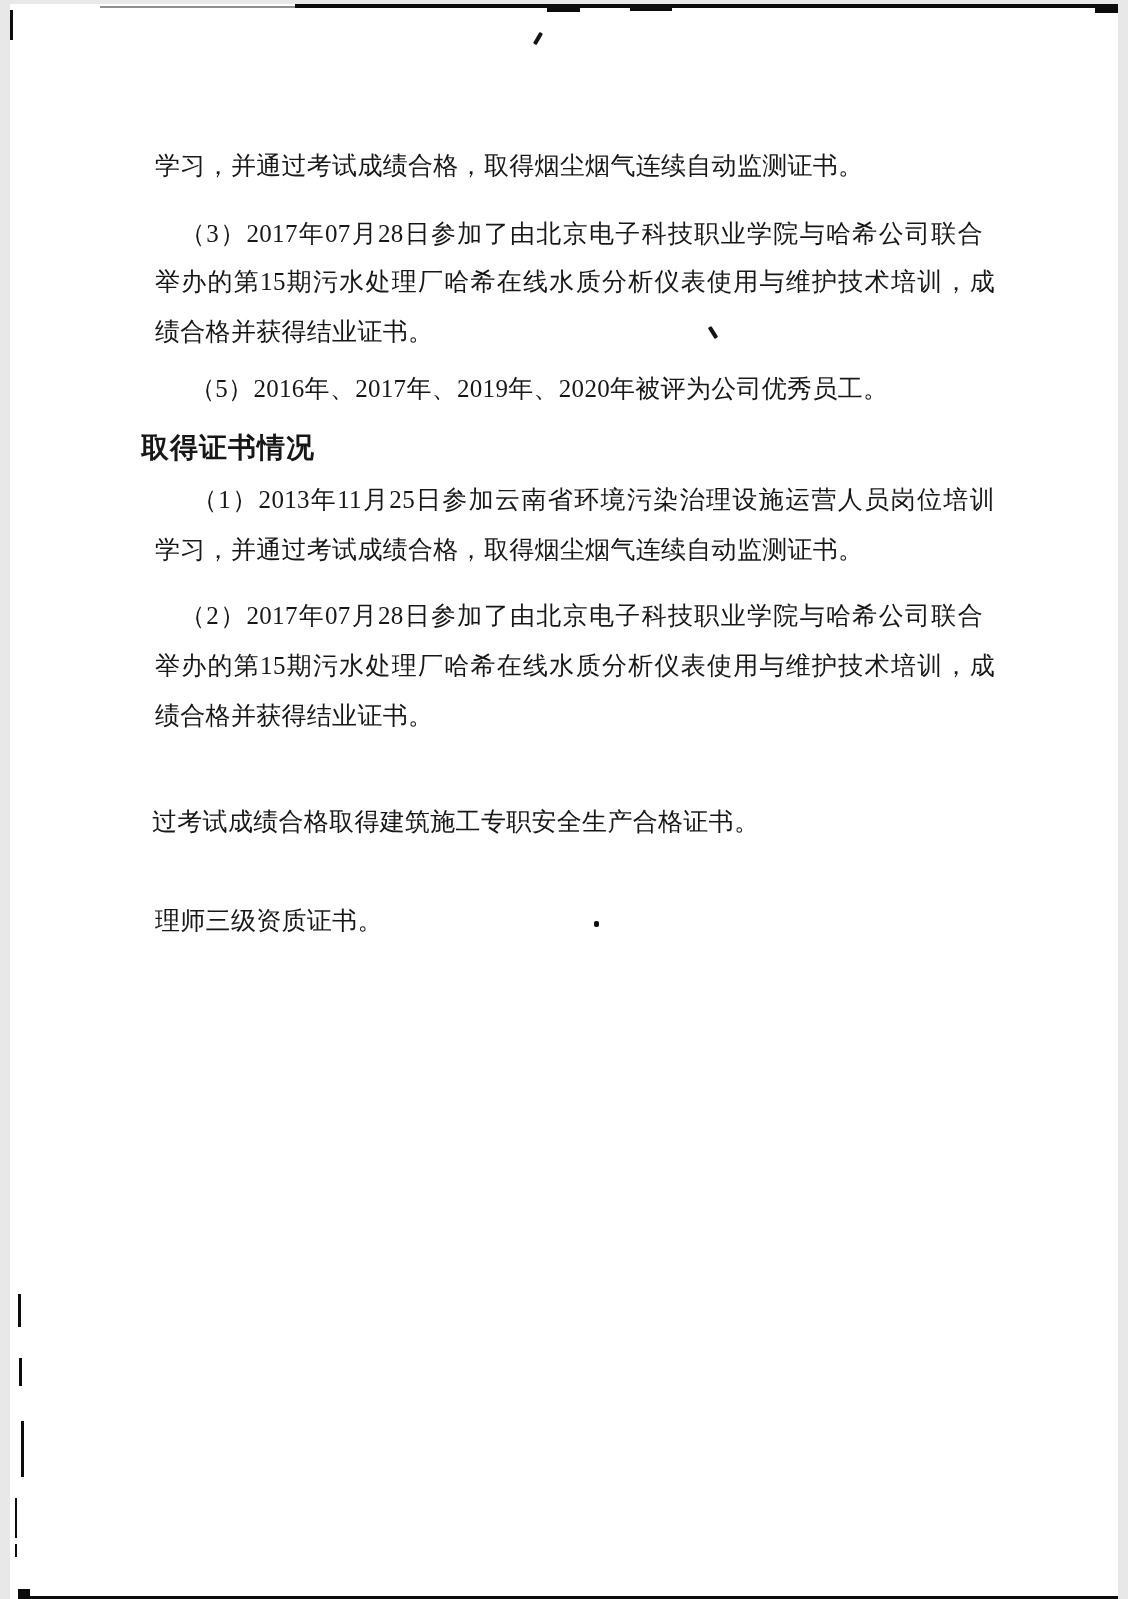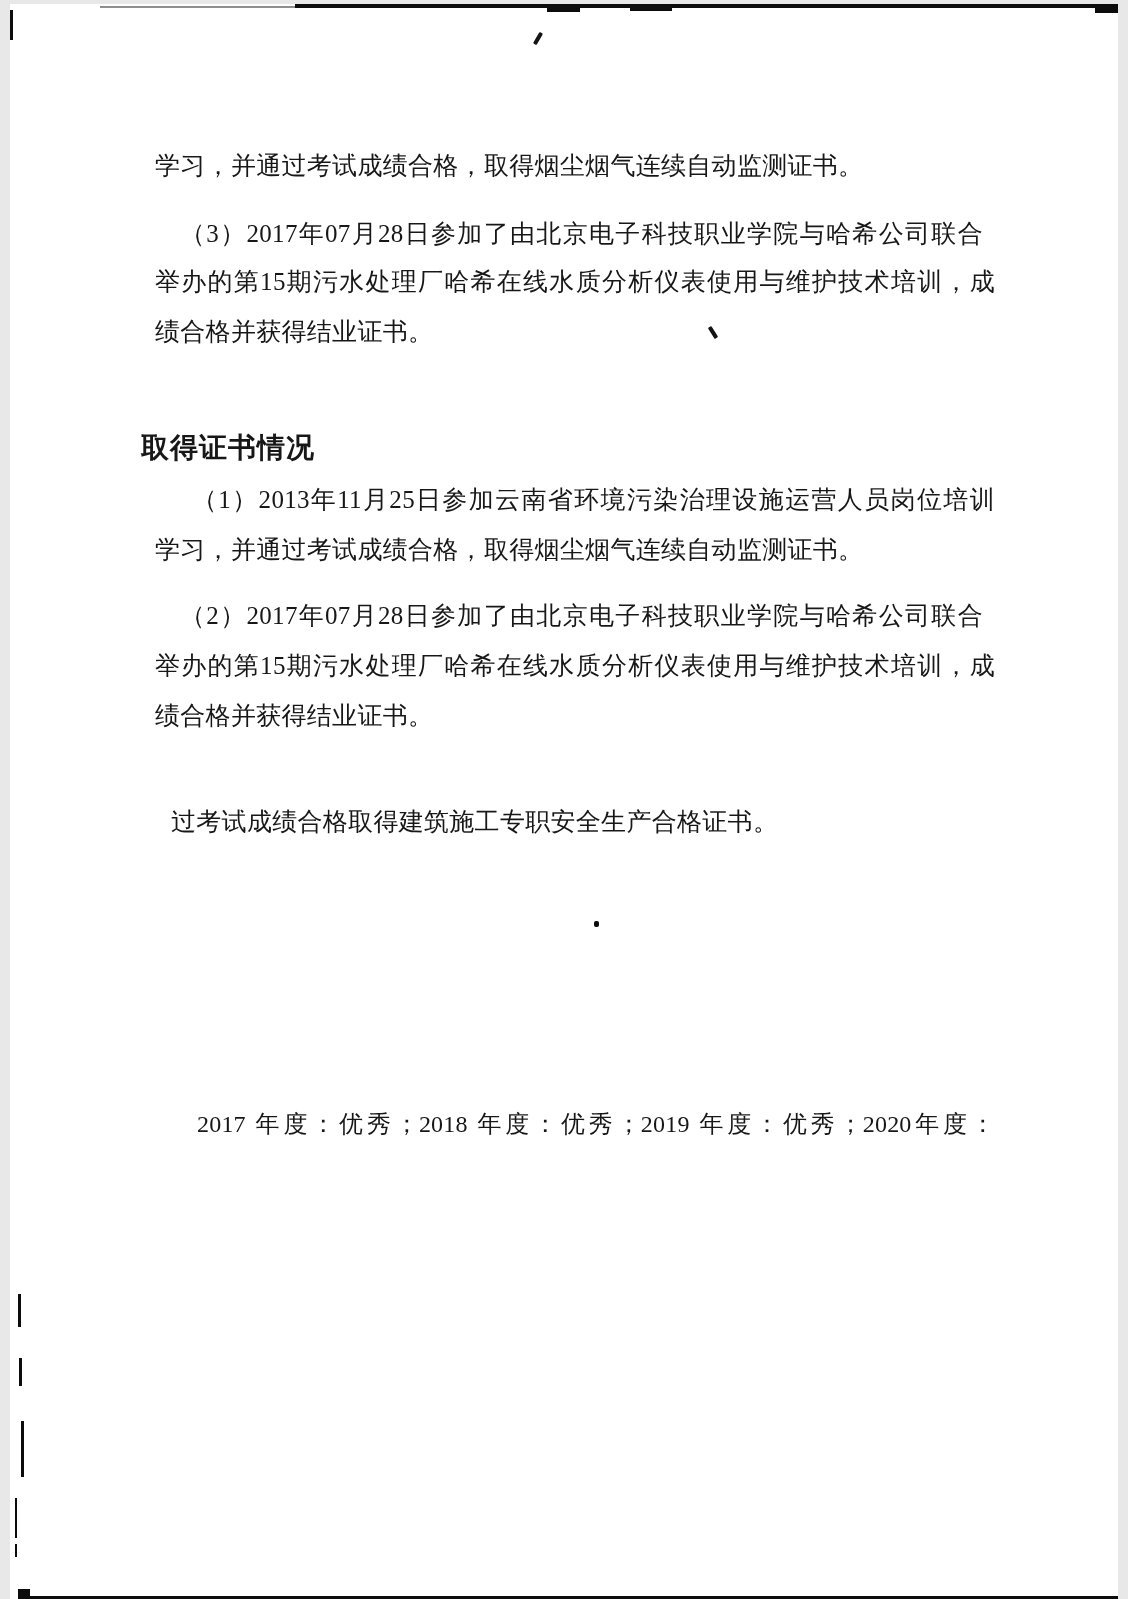--- a/index.html
+++ b/index.html
@@ -48,35 +48,36 @@
 <body>
 
 <div class="page">
 
   <div class="ln" style="left:145px;top:146px;">学习，并通过考试成绩合格，取得烟尘烟气连续自动监测证书。</div>
 
   <div class="ln just" style="left:170px;top:214px;width:803px;">（3）2017年07月28日参加了由北京电子科技职业学院与哈希公司联合</div>
   <div class="ln just" style="left:145px;top:262px;width:840px;">举办的第15期污水处理厂哈希在线水质分析仪表使用与维护技术培训，成</div>
   <div class="ln" style="left:145px;top:312px;">绩合格并获得结业证书。</div>
 
+  <div class="ln" style="left:180px;top:369px;">（5）2016年、2017年、2019年、2020年被评为公司优秀员工。</div>
 
   <div class="ln hd" style="left:131px;top:427px;">取得证书情况</div>
 
   <div class="ln just" style="left:182px;top:480px;width:803px;">（1）2013年11月25日参加云南省环境污染治理设施运营人员岗位培训</div>
   <div class="ln" style="left:145px;top:530px;">学习，并通过考试成绩合格，取得烟尘烟气连续自动监测证书。</div>
 
   <div class="ln just" style="left:170px;top:596px;width:803px;">（2）2017年07月28日参加了由北京电子科技职业学院与哈希公司联合</div>
   <div class="ln just" style="left:145px;top:646px;width:840px;">举办的第15期污水处理厂哈希在线水质分析仪表使用与维护技术培训，成</div>
   <div class="ln" style="left:145px;top:696px;">绩合格并获得结业证书。</div>
 
-  <div class="ln" style="left:161px;top:802px;">过考试成绩合格取得建筑施工专职安全生产合格证书。</div>
+  <div class="ln" style="left:142px;top:802px;">过考试成绩合格取得建筑施工专职安全生产合格证书。</div>
+
+  <div class="ln" style="left:145px;top:901px;">理师三级资质证书。</div>
 
 
-
-  <div class="ln just tight" style="left:187px;top:1104px;width:798px;">2017 年度：优秀；2018 年度：优秀；2019 年度：优秀；2020年度：</div>
 
   <div class="art-gray" style="left:90px;top:2px;width:195px;height:2px;"></div>
   <div class="art" style="left:285px;top:0;width:843px;height:4px;"></div>
   <div class="art" style="left:537px;top:0;width:33px;height:8px;"></div>
   <div class="art" style="left:620px;top:0;width:42px;height:7px;"></div>
   <div class="art" style="left:1085px;top:0;width:43px;height:9px;"></div>
   <div class="art" style="left:0;top:6px;width:3px;height:30px;"></div>
 
   <div class="mark-stroke" style="left:526px;top:28px;transform:rotate(30deg);"></div>
   <div class="mark-stroke" style="left:701px;top:322px;transform:rotate(-32deg);"></div>

